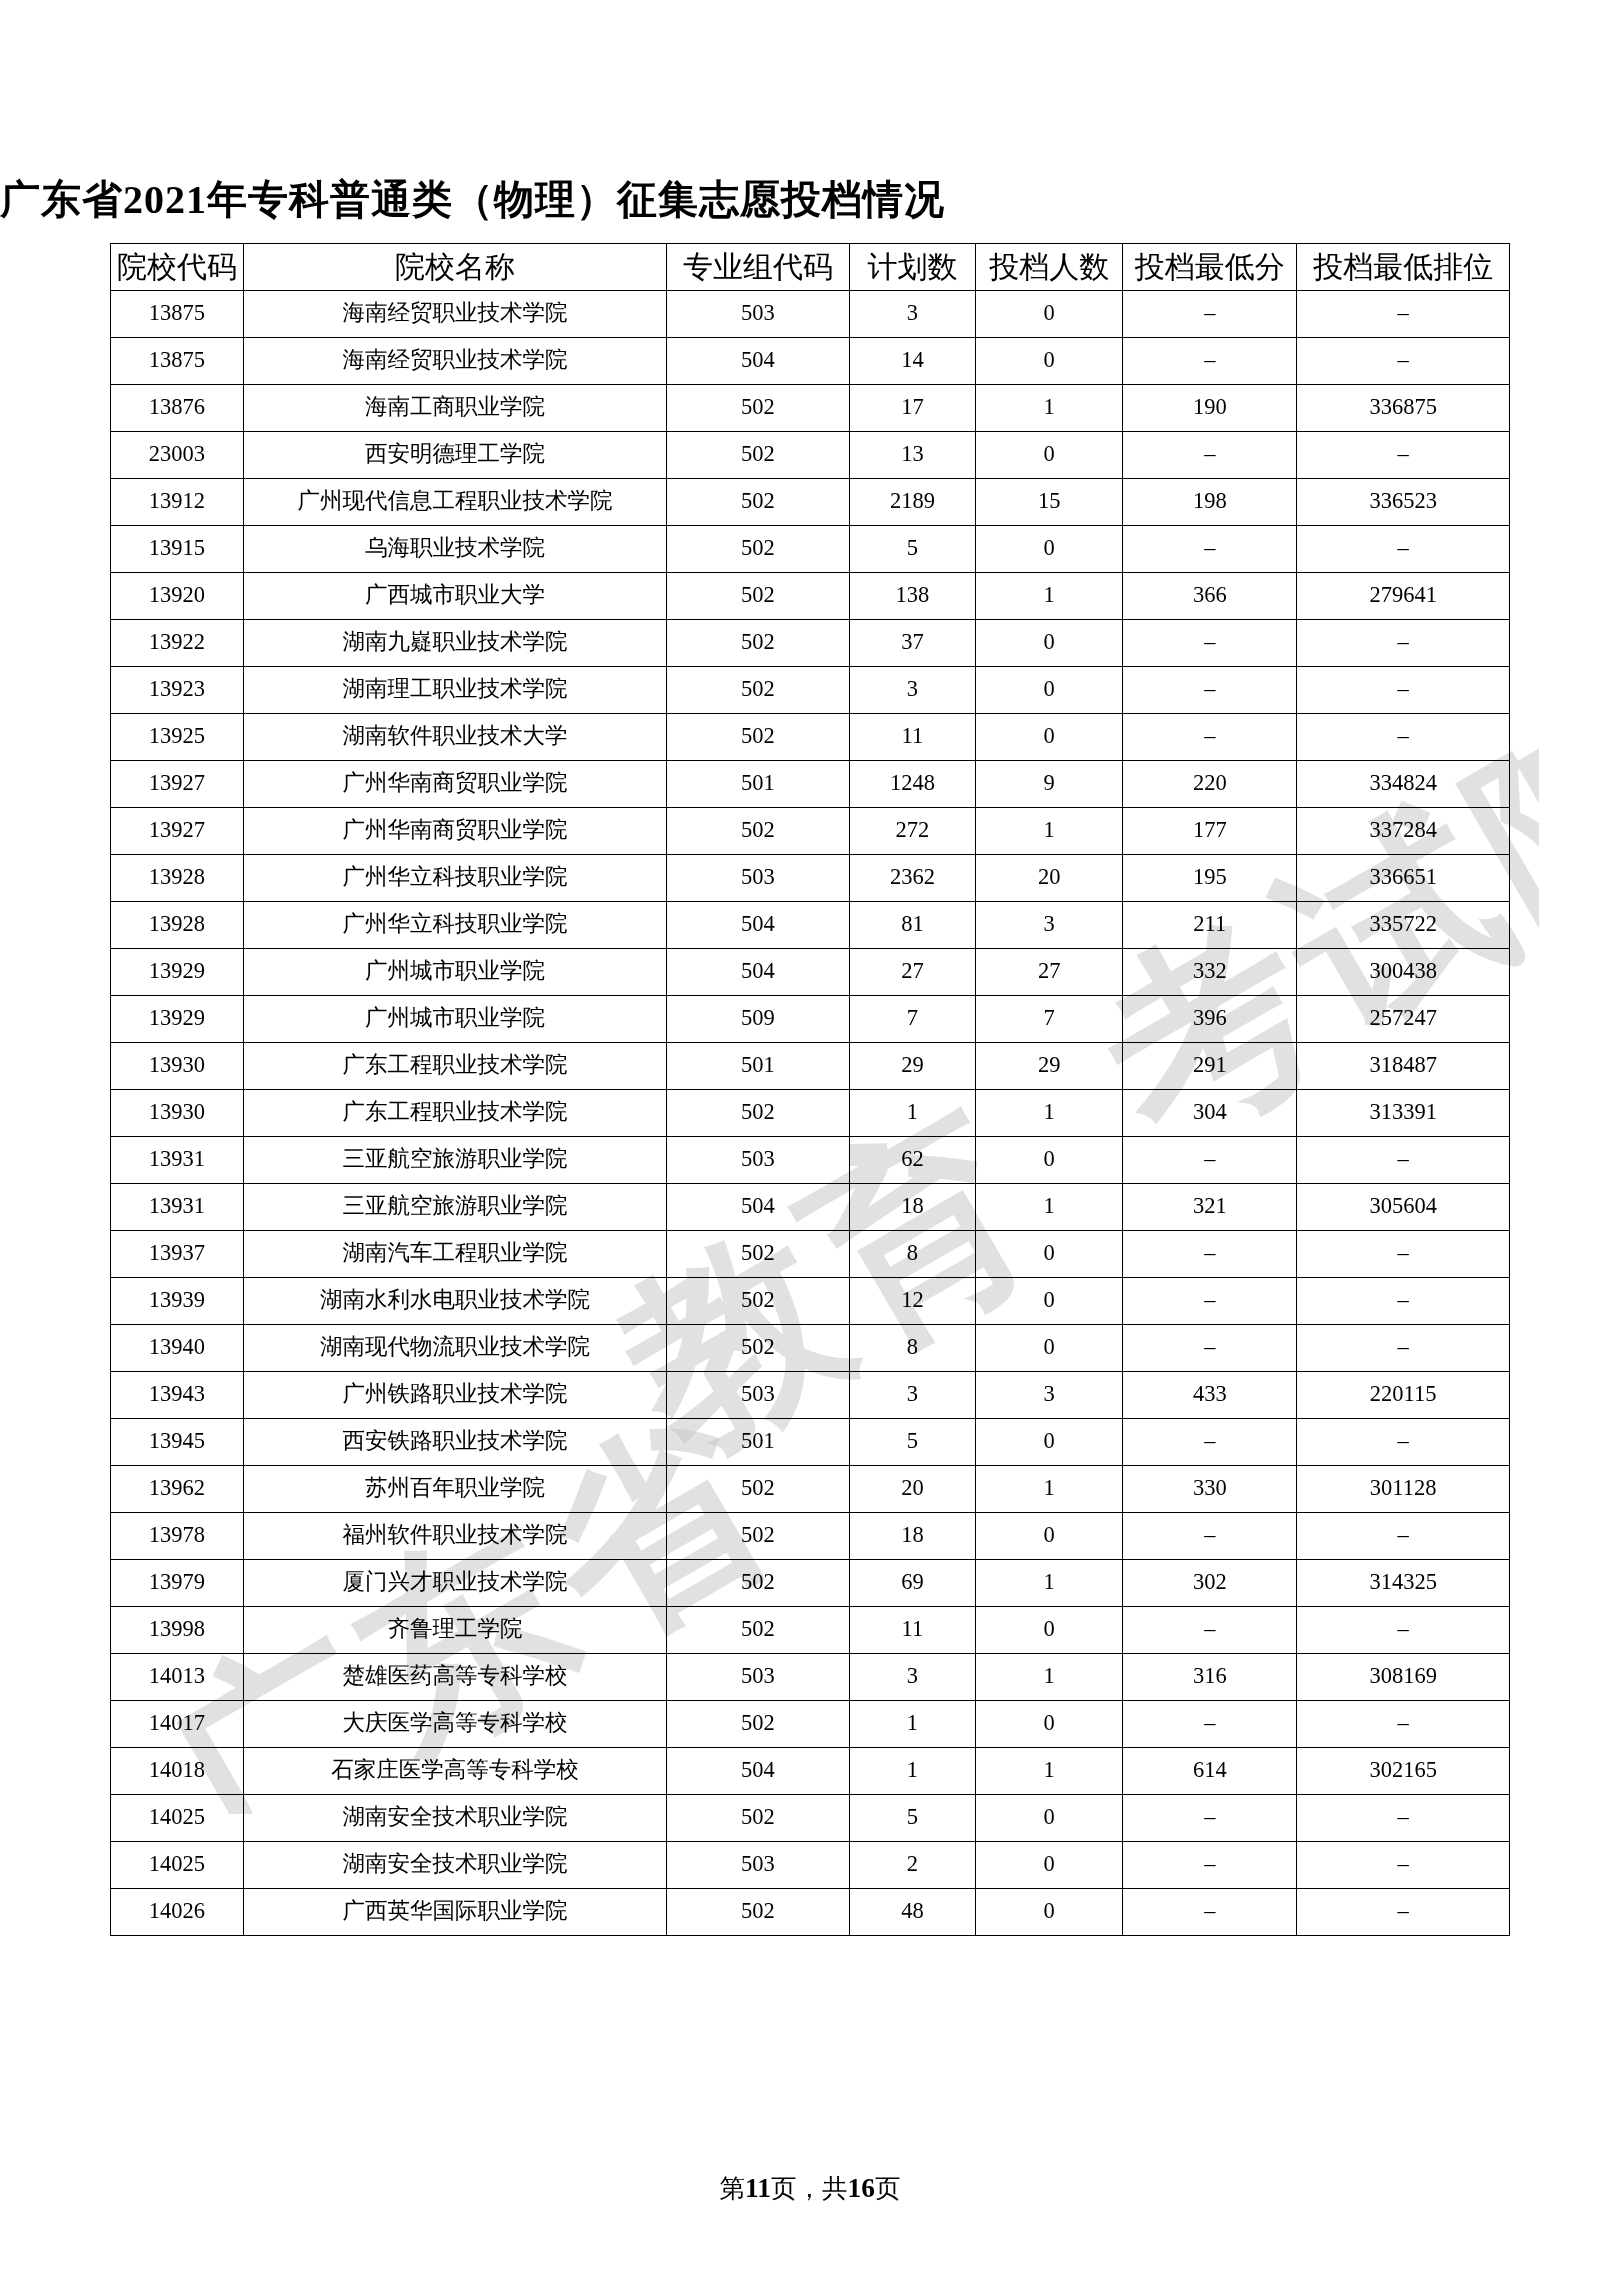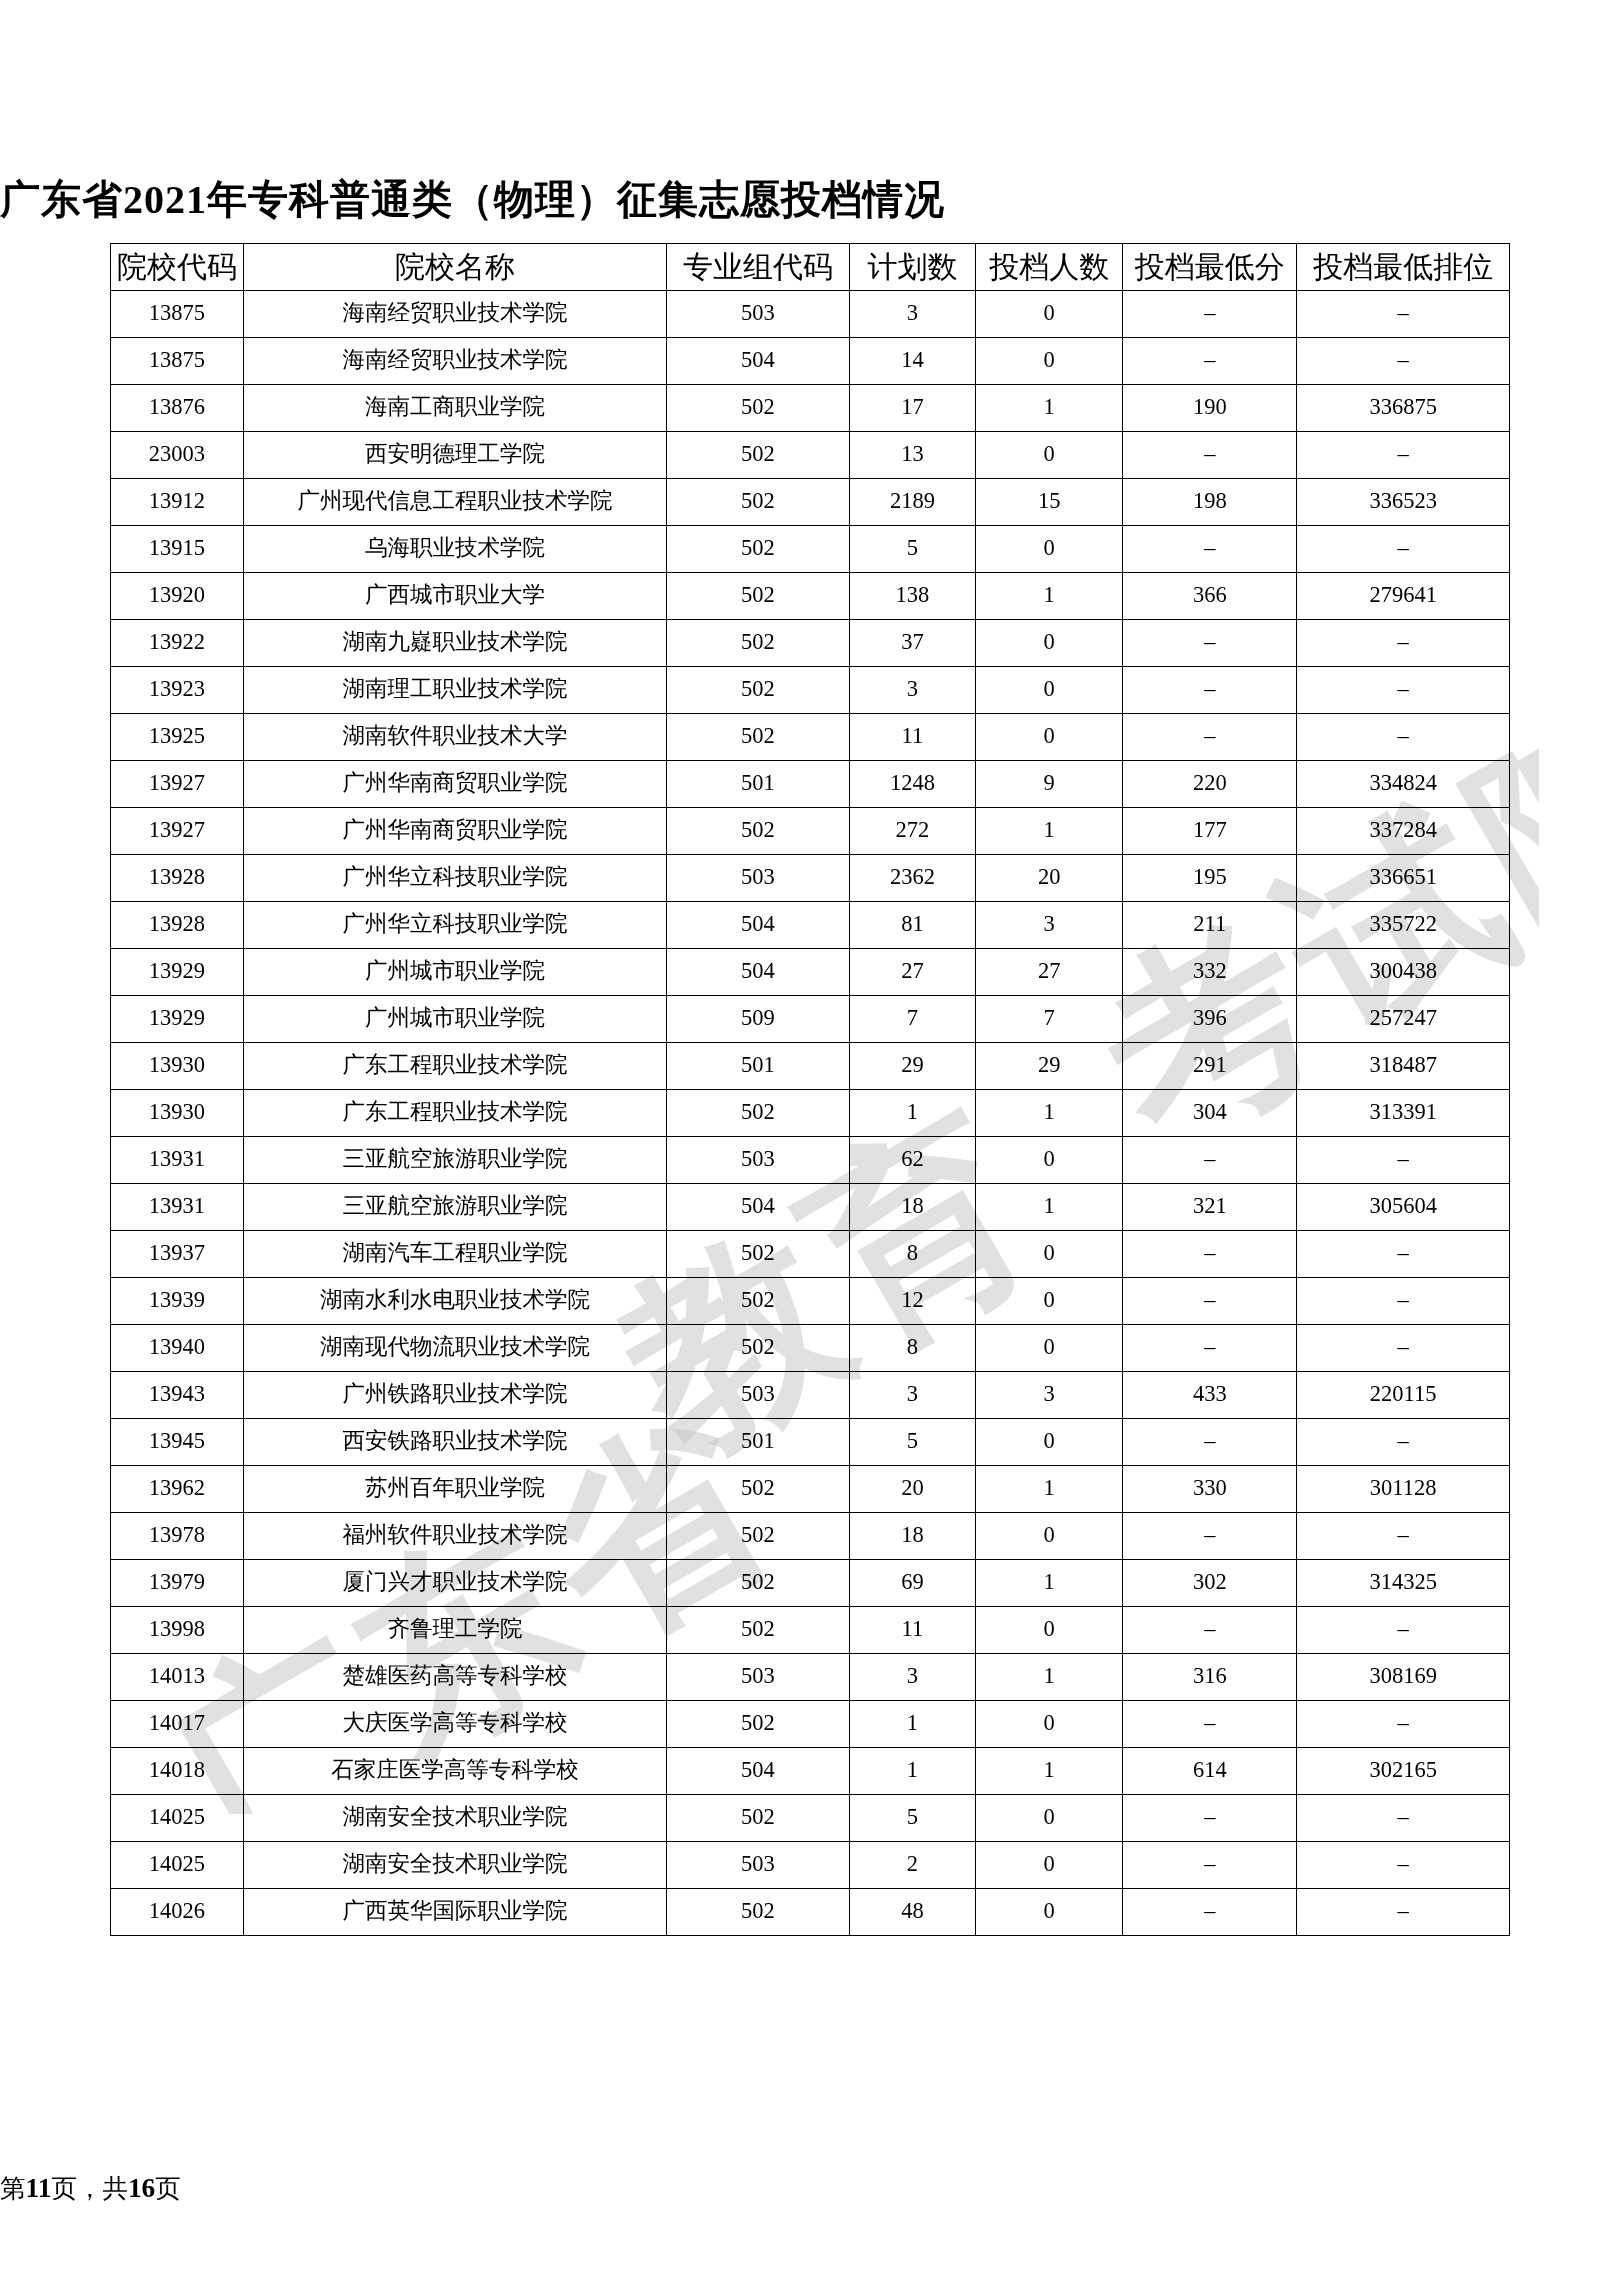--- a/index.html
+++ b/index.html
@@ -90,20 +90,21 @@
   col.c3 { width: 114px; }
   col.c4 { width: 133px; }
   col.c5 { width: 157px; }
   col.c6 { width: 192px; }
 
   .footer {
     position: absolute;
     bottom: 86px;
     left: 0;
     right: 0;
+    text-align: center;
     font-size: 25.5px;
     z-index: 10;
     font-family: "Liberation Serif", serif;
   }
   .footer .pnum {
     font-weight: bold;
     font-size: 27.4px;
   }
   .footer-inner {
     display: inline-block;

